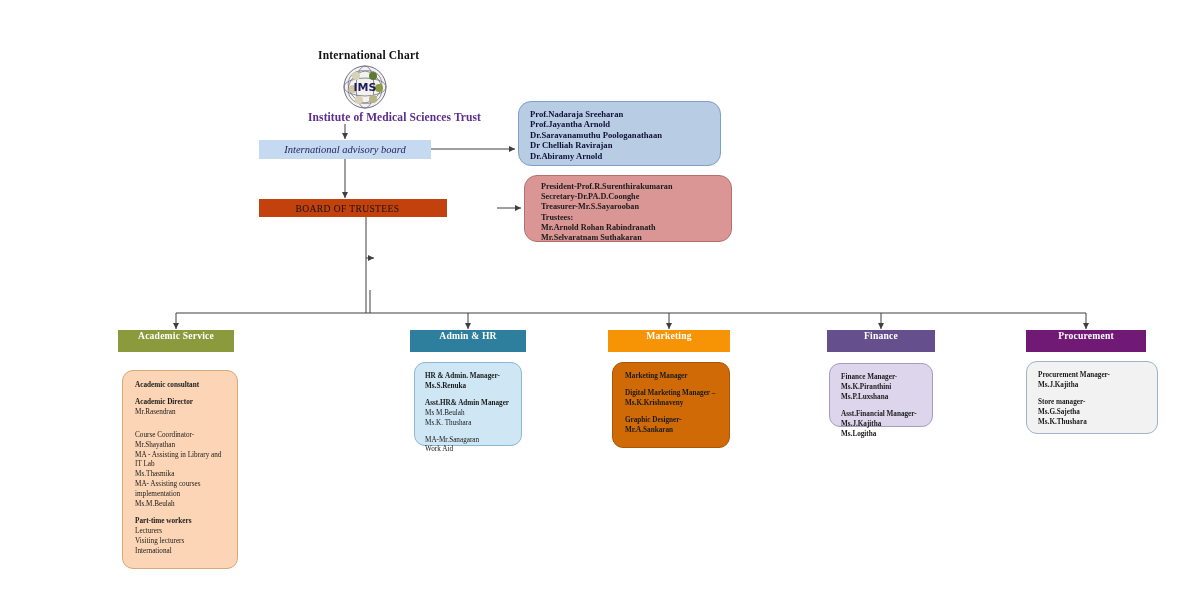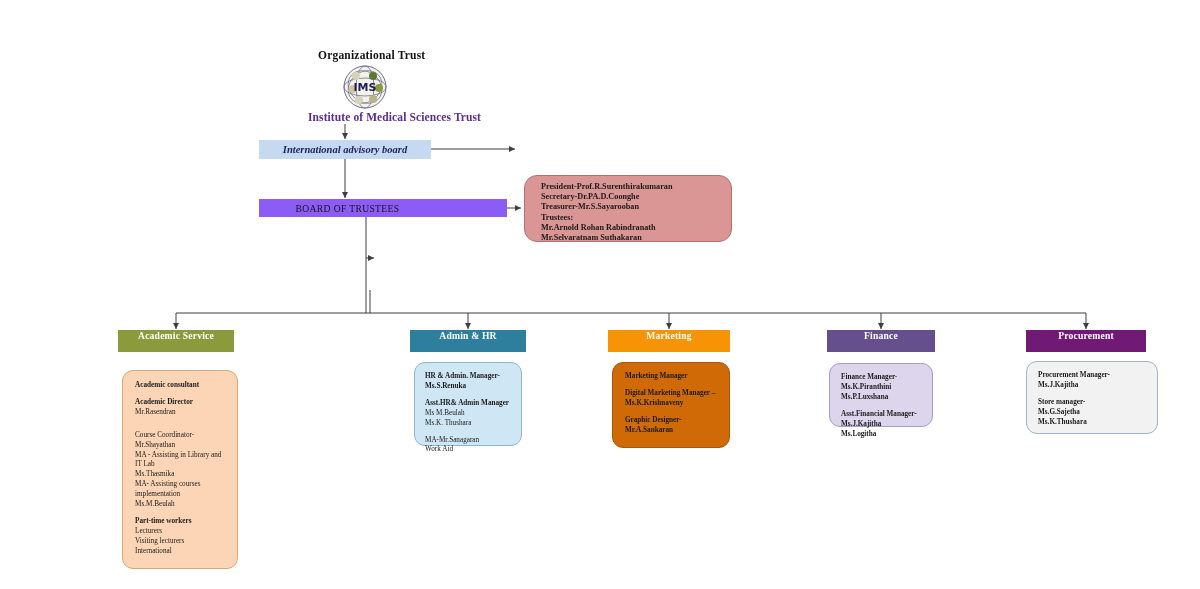--- a/index.html
+++ b/index.html
@@ -26,33 +26,33 @@
     left:308px;top:111px;
     font-size:11.5px;font-weight:bold;color:#5b2d8e;
     white-space:nowrap;letter-spacing:.1px;
   }
 
   
   .iab{
     left:259px;top:140px;width:172px;height:19px;
     background:#c5d9f1;
     display:flex;align-items:center;justify-content:center;
-    font-size:10.5px;font-style:italic;font-weight:bold;color:#1f1f5c;
+    font-size:10.5px;font-style:italic;font-weight:normal;color:#1f1f5c;
     white-space:nowrap;
   }
   .adv-panel{
     left:518px;top:101px;width:203px;height:65px;
     background:#b8cce4;border:1px solid #7f9fc4;border-radius:13px;
     padding:7px 0 0 11px;
   }
   .adv-panel .ln{font-size:8.6px;font-weight:bold;color:#101038;line-height:10.4px;white-space:nowrap;}
 
   .bot-bar{
-    left:259px;top:199px;width:248px;height:18px;
-    background:#8b5cf6;
+    left:259px;top:199px;width:188px;height:18px;
+    background:#c2410c;
   }
   .bot-bar .lbl{
     position:absolute;left:0;top:0;width:177px;height:18px;
     display:flex;align-items:center;justify-content:center;
     font-size:9.6px;color:#151515;letter-spacing:.35px;white-space:nowrap;
   }
   .bot-panel{
     left:524px;top:175px;width:208px;height:67px;
     background:#d99694;border:1px solid #b4706e;border-radius:13px;
     padding:6px 0 0 16px;
@@ -138,21 +138,21 @@
       <line x1="176" y1="313" x2="1086" y2="313"></line>
 
       <line x1="176" y1="313" x2="176" y2="329" marker-end="url(#ar)"></line>
       <line x1="468" y1="313" x2="468" y2="329" marker-end="url(#ar)"></line>
       <line x1="669" y1="313" x2="669" y2="329" marker-end="url(#ar)"></line>
       <line x1="881" y1="313" x2="881" y2="329" marker-end="url(#ar)"></line>
       <line x1="1086" y1="313" x2="1086" y2="329" marker-end="url(#ar)"></line>
     </g>
   </svg>
 
-  <div class="abs chart-title">Organizational Trust</div>
+  <div class="abs chart-title">International Chart</div>
 
   <div class="abs logo-wrap">
     <svg viewBox="0 0 52 48" width="52" height="48">
       <circle cx="26" cy="24" r="21" fill="#f4f2ec" stroke="#6f6f8a" stroke-width="1"></circle>
       <ellipse cx="26" cy="24" rx="21" ry="9" fill="none" stroke="#6f6f8a" stroke-width="0.8"></ellipse>
       <ellipse cx="26" cy="24" rx="9" ry="21" fill="none" stroke="#6f6f8a" stroke-width="0.8"></ellipse>
       <ellipse cx="26" cy="24" rx="18" ry="15" fill="none" stroke="#6f6f8a" stroke-width="0.7" transform="rotate(40 26 24)"></ellipse>
       <ellipse cx="26" cy="24" rx="18" ry="15" fill="none" stroke="#6f6f8a" stroke-width="0.7" transform="rotate(-40 26 24)"></ellipse>
       <circle cx="17" cy="13" r="4" fill="#d8d2b8"></circle>
       <circle cx="34" cy="13" r="4" fill="#5c7a33"></circle>
@@ -163,20 +163,27 @@
       <text x="26" y="28" text-anchor="middle" font-family="DejaVu Sans, sans-serif" font-size="11" font-weight="bold" fill="#1b1b5e">IMS</text>
     </svg>
   </div>
 
   <div class="abs org-name">Institute of Medical Sciences Trust</div>
 
   <div class="abs iab">
     <span>International advisory board</span>
   </div>
 
+  <div class="abs adv-panel" id="adv-members">
+      <div class="ln">Prof.Nadaraja Sreeharan</div>
+      <div class="ln">Prof.Jayantha Arnold</div>
+      <div class="ln">Dr.Saravanamuthu Poologanathaan</div>
+      <div class="ln">Dr Chelliah Ravirajan</div>
+      <div class="ln">Dr.Abiramy Arnold</div>
+    </div>
 
   <div class="abs bot-bar">
     <span class="lbl">BOARD OF TRUSTEES</span>
   </div>
 
   <div class="abs bot-panel" id="bot-members">
       <div class="ln">President-Prof.R.Surenthirakumaran</div>
       <div class="ln">Secretary-Dr.PA.D.Coonghe</div>
       <div class="ln">Treasurer-Mr.S.Sayarooban</div>
       <div class="ln">Trustees:</div>

